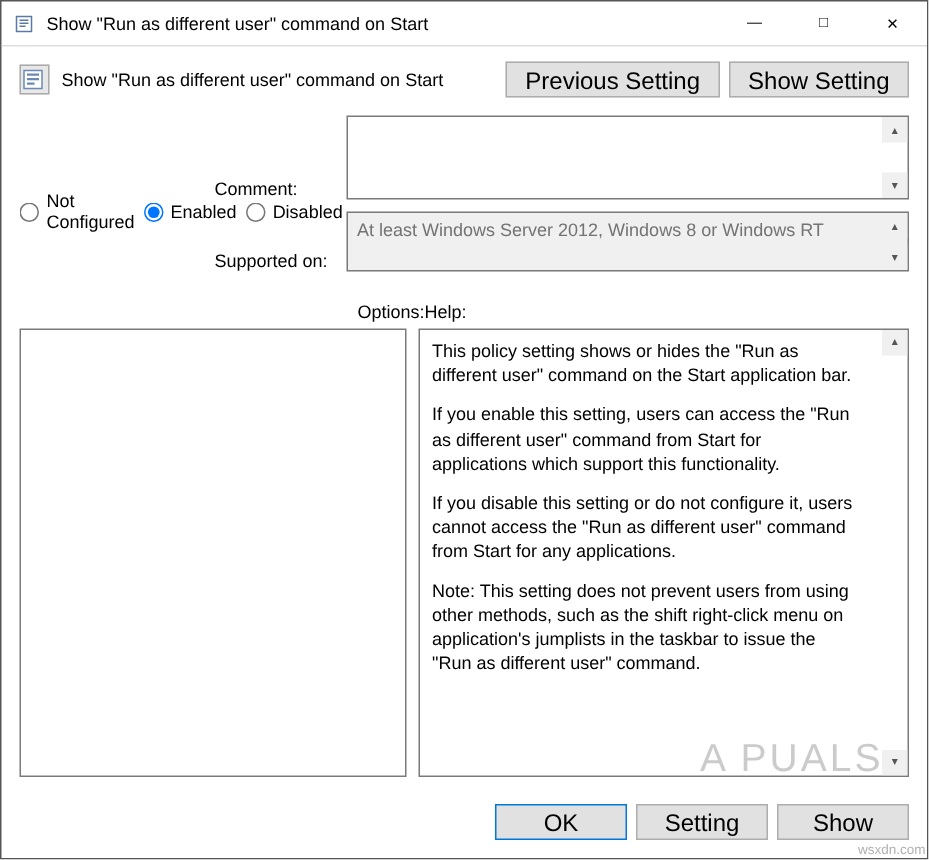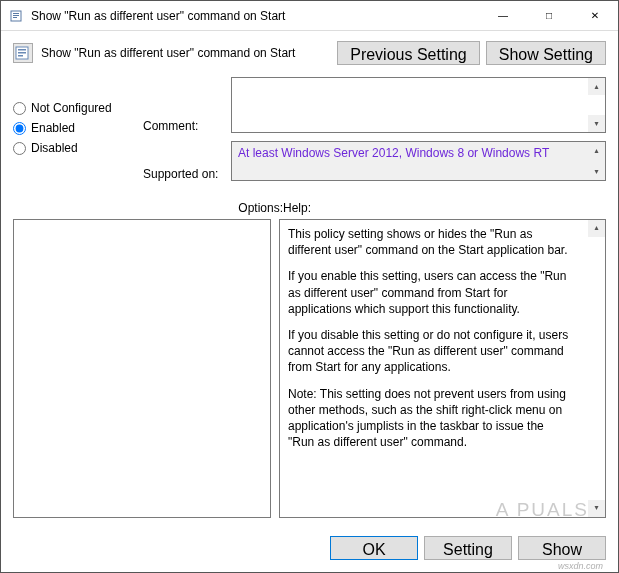--- a/index.html
+++ b/index.html
@@ -72,21 +72,21 @@
     height: 24px;
   }
   button.std.default { border-color: #0078d7; }
   .config-row {
     display: flex;
     padding: 6px 12px;
     gap: 10px;
   }
   .radios {
     display: flex;
-    flex-direction: column;
+    flex-direction: row;
     gap: 6px;
     width: 120px;
     padding-top: 4px;
     margin-top: 20px;
   }
   .radio-item { display: flex; align-items: center; gap: 5px; }
   .radio-item input { margin: 0; }
   .comment-area {
     display: flex;
     gap: 8px;
@@ -108,21 +108,21 @@
     height: 17px;
     background: #f0f0f0;
     display: flex;
     align-items: center;
     justify-content: center;
     font-size: 8px;
     color: #555;
   }
   .scroll-arrow.up { top: 0; }
   .scroll-arrow.down { bottom: 0; }
-  .supported-text { padding: 4px 6px; color: #6d28d9; }
+  .supported-text { padding: 4px 6px; color: #737373; }
   .section-labels {
     display: flex;
     padding: 14px 12px 4px 12px;
     text-align: right;
   }
   .options-col-label { width: 270px; }
   .panes {
     flex: 1;
     display: flex;
     padding: 0 12px 8px 12px;
@@ -142,34 +142,33 @@
     justify-content: flex-end;
     gap: 6px;
     padding: 10px 12px 12px 12px;
     border-top: none;
   }
   .cfg-right { flex: 1; display: flex; flex-direction: column; gap: 8px; }
   .watermark {
     position: absolute;
     bottom: 52px;
     right: 30px;
-    font-size: 19px;
+    font-size: 26px;
     color: rgba(140,140,140,0.45);
     font-weight: 400;
     letter-spacing: 2px;
     pointer-events: none;
     font-family: Arial, sans-serif;
   }
   .corner {
     position: absolute;
     bottom: 2px;
-    right: 16px;
+    right: 2px;
     font-size: 9px;
     color: #b0b0b0;
-    font-style: italic;
   }
 </style>
 </head>
 <body>
 
 <div class="window">
 
   <div class="titlebar">
     <span class="titlebar-icon">
       <svg width="14" height="14" viewBox="0 0 14 14">

